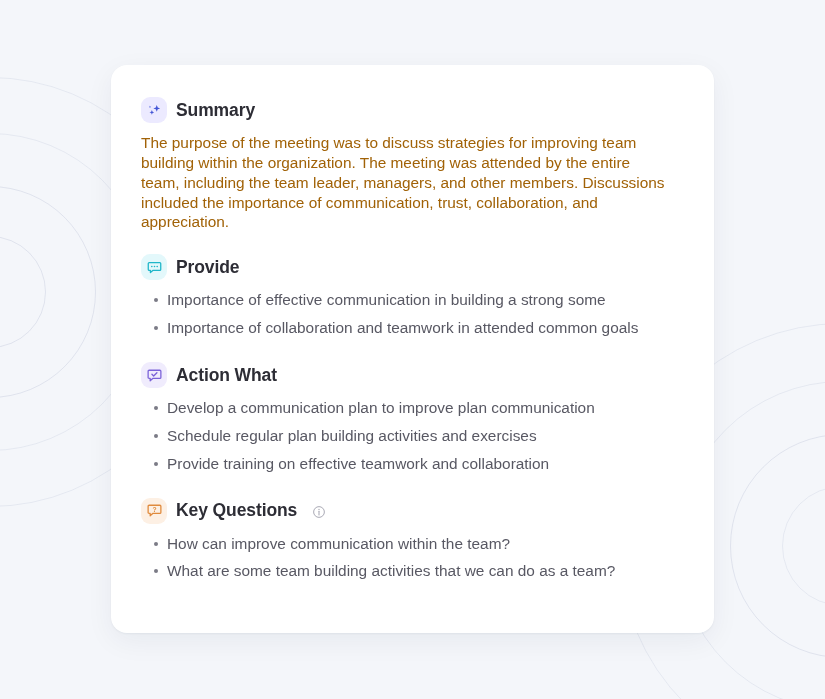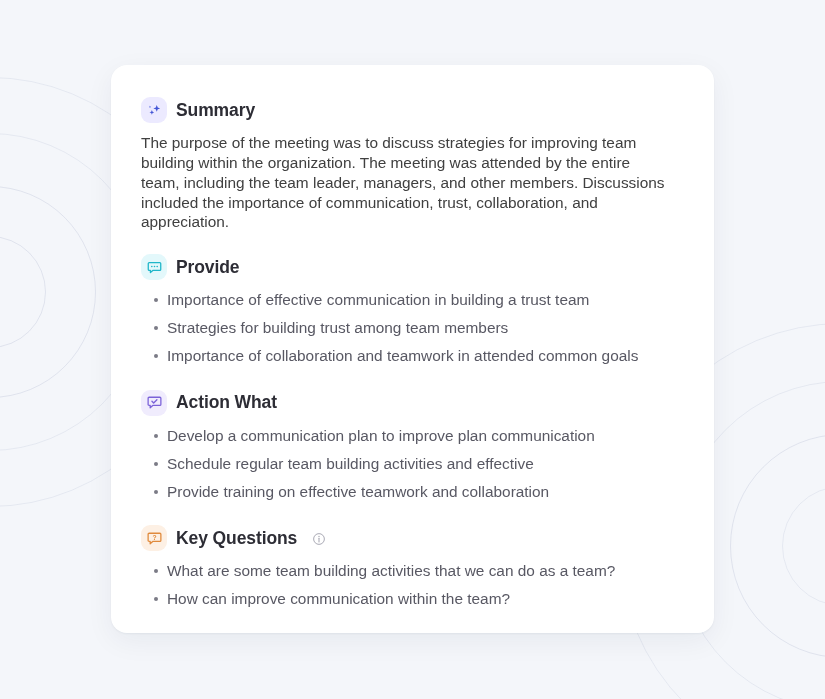--- a/index.html
+++ b/index.html
@@ -95,21 +95,21 @@
     display: inline-flex;
     margin-left: 6px;
     position: relative;
     top: 1px;
   }
 
   
   .para {
     font-size: 15.4px;
     line-height: 1.29;
-    color: #404040;
+    color: #a16207;
     white-space: pre-wrap;
     max-width: 528px;
     margin-bottom: 22px;
   }
 
   ul.bullets {
     list-style: none;
     margin: 0 0 24px 0;
     padding: 0;
   }
@@ -176,39 +176,38 @@
         <svg width="17" height="17" viewBox="0 0 24 24" aria-hidden="true">
           <path d="M4.5 5.2h15a1.3 1.3 0 0 1 1.3 1.3v8.4a1.3 1.3 0 0 1-1.3 1.3H9.6l-3.4 3v-3H4.5a1.3 1.3 0 0 1-1.3-1.3V6.5A1.3 1.3 0 0 1 4.5 5.2z" fill="none" stroke="#1fb6c9" stroke-width="1.8" stroke-linejoin="round"></path>
           <circle cx="8.2" cy="10.6" r="1.15" fill="#1fb6c9"></circle>
           <circle cx="12" cy="10.6" r="1.15" fill="#1fb6c9"></circle>
           <circle cx="15.8" cy="10.6" r="1.15" fill="#1fb6c9"></circle>
         </svg>
       </span>
       <span class="section-title">Provide</span>
     </div>
     <ul class="bullets">
-      <li>Importance of effective communication in building a trust team</li>
-      <li>Strategies for building trust among team members</li>
+      <li>Importance of effective communication in building a strong some</li>
       <li>Importance of collaboration and teamwork in attended common goals</li>
     </ul>
   </div>
 
   <div class="section sec-action">
     <div class="section-head">
       <span class="sec-icon ic-action">
         <svg width="17" height="17" viewBox="0 0 24 24" aria-hidden="true">
           <path d="M4.5 4.6h15a1.5 1.5 0 0 1 1.5 1.5v8.6a1.5 1.5 0 0 1-1.5 1.5H9.5l-3.6 3.2v-3.2H4.5A1.5 1.5 0 0 1 3 14.7V6.1a1.5 1.5 0 0 1 1.5-1.5z" fill="none" stroke="#7b62d8" stroke-width="1.8" stroke-linejoin="round"></path>
           <path d="M8.4 10.3l2.4 2.4 4.6-4.6" fill="none" stroke="#7b62d8" stroke-width="1.9" stroke-linecap="round" stroke-linejoin="round"></path>
         </svg>
       </span>
       <span class="section-title">Action What</span>
     </div>
     <ul class="bullets">
       <li>Develop a communication plan to improve plan communication</li>
-      <li>Schedule regular team building activities and effective</li>
+      <li>Schedule regular plan building activities and exercises</li>
       <li>Provide training on effective teamwork and collaboration</li>
     </ul>
   </div>
 
   <div class="section sec-question">
     <div class="section-head">
       <span class="sec-icon ic-question">
         <svg width="17" height="17" viewBox="0 0 24 24" aria-hidden="true">
           <path d="M4.5 4.6h15a1.5 1.5 0 0 1 1.5 1.5v8.6a1.5 1.5 0 0 1-1.5 1.5H9.5l-3.6 3.2v-3.2H4.5A1.5 1.5 0 0 1 3 14.7V6.1a1.5 1.5 0 0 1 1.5-1.5z" fill="none" stroke="#e08a3c" stroke-width="1.8" stroke-linejoin="round"></path>
           <text x="12" y="14.4" text-anchor="middle" font-family="Liberation Sans, sans-serif" font-size="9.5" font-weight="bold" fill="#e08a3c">?</text>
@@ -217,18 +216,18 @@
       <span class="section-title">Key Questions</span>
       <span class="info-icon">
         <svg width="14" height="14" viewBox="0 0 24 24" aria-hidden="true">
           <circle cx="12" cy="12" r="9.2" fill="none" stroke="#a8a8b3" stroke-width="1.7"></circle>
           <circle cx="12" cy="7.7" r="1.15" fill="#a8a8b3"></circle>
           <path d="M12 10.9v6.2" stroke="#a8a8b3" stroke-width="1.8" stroke-linecap="round"></path>
         </svg>
       </span>
     </div>
     <ul class="bullets">
+      <li>How can improve communication within the team?</li>
       <li>What are some team building activities that we can do as a team?</li>
-      <li>How can improve communication within the team?</li>
     </ul>
   </div>
 
 </div>
 
 </body></html>

